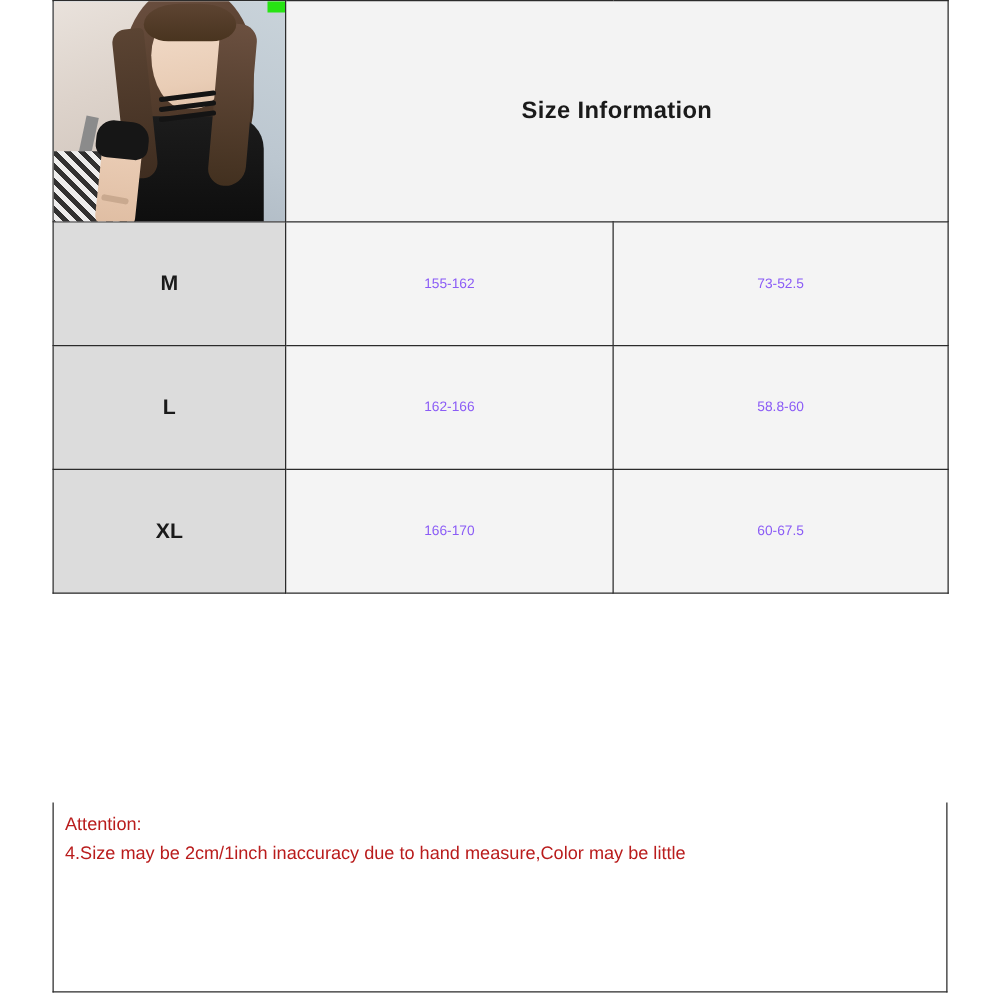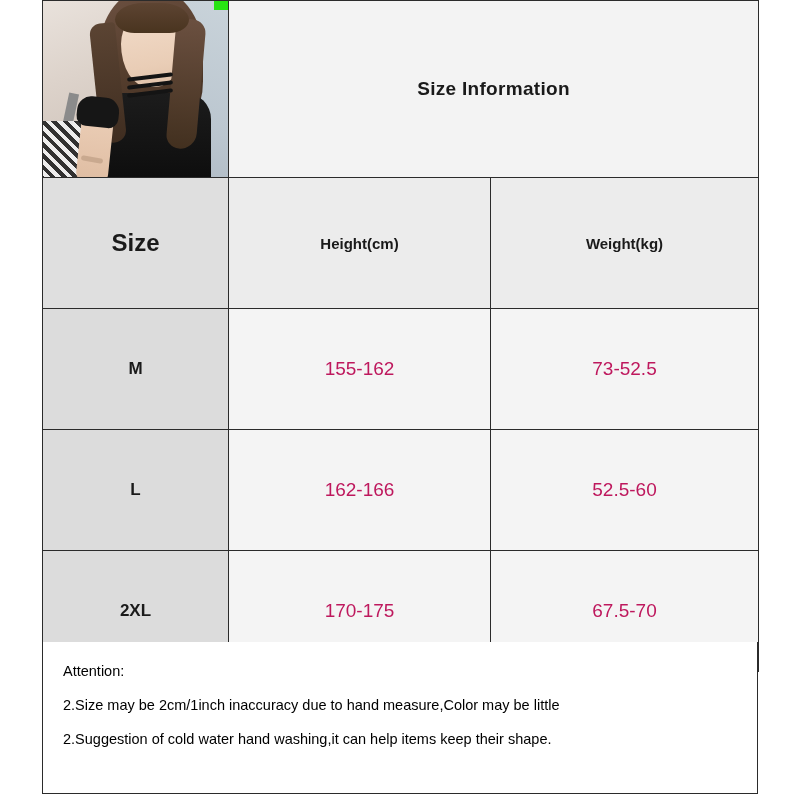--- a/index.html
+++ b/index.html
@@ -27,21 +27,21 @@
     position: absolute;
     left: 42px;
     top: 0px;
     width: 716px;
     border-collapse: collapse;
     table-layout: fixed;
   }
 
   .size-table td {
     border: 1px solid #2b2b2b;
-    padding: 16px;
+    padding: 5px;
     vertical-align: middle;
     text-align: center;
   }
 
   
   .cell-photo {
     width: 186px;
     height: 176px;
     padding: 0 !important;
     background: #d8dde2;
@@ -245,43 +245,43 @@
   .row-data td {
     height: 88px;
   }
   .row-data .c-size {
     background: #dcdcdc;
     font-size: 17px;
     font-weight: bold;
   }
   .row-data .c-val {
     background: #f4f4f4;
-    font-size: 19px;
+    font-size: 11px;
     font-weight: normal;
-    color: #be185d;
+    color: #8b5cf6;
   }
 
   
   .attention {
     position: absolute;
     left: 42px;
     top: 642px;
     width: 716px;
     height: 152px;
     box-sizing: border-box;
     border: 1px solid #2b2b2b;
     border-top: none;
     background: #ffffff;
     padding: 6px 8px 0 8px;
   }
   .attention p {
-    margin: 12px;
+    margin: 1px;
     font-size: 14.5px;
     line-height: 1.52;
-    color: #000000;
+    color: #b91c1c;
   }
   .attention .a-title {
     font-size: 14.5px;
   }
 </style>
 </head>
 <body>
 
 <div class="page">
 
@@ -311,43 +311,37 @@
             <div class="strap3"></div>
             <div class="arm"></div>
             <div class="sleeve"></div>
             <div class="wrist"></div>
             <div class="green-mark"></div>
           </div>
         </td>
         <td class="cell-title" colspan="2">Size Information</td>
       </tr>
 
-      <tr class="row-header">
-        <td class="col-size">Size</td>
-        <td class="col-h">Height(cm)</td>
-        <td class="col-w">Weight(kg)</td>
-      </tr>
 
       <tr class="row-data">
         <td class="c-size">M</td>
         <td class="c-val">155-162</td>
         <td class="c-val">73-52.5</td>
       </tr>
       <tr class="row-data">
         <td class="c-size">L</td>
         <td class="c-val">162-166</td>
-        <td class="c-val">52.5-60</td>
+        <td class="c-val">58.8-60</td>
       </tr>
       <tr class="row-data">
-        <td class="c-size">2XL</td>
-        <td class="c-val">170-175</td>
-        <td class="c-val">67.5-70</td>
+        <td class="c-size">XL</td>
+        <td class="c-val">166-170</td>
+        <td class="c-val">60-67.5</td>
       </tr>
     </tbody>
   </table>
 
   <div class="attention">
     <p class="a-title">Attention:</p>
-    <p>2.Size may be 2cm/1inch inaccuracy due to hand measure,Color may be little</p>
-    <p>2.Suggestion of cold water hand washing,it can help items keep their shape.</p>
+    <p>4.Size may be 2cm/1inch inaccuracy due to hand measure,Color may be little</p>
   </div>
 
 </div>
 
 </body></html>

